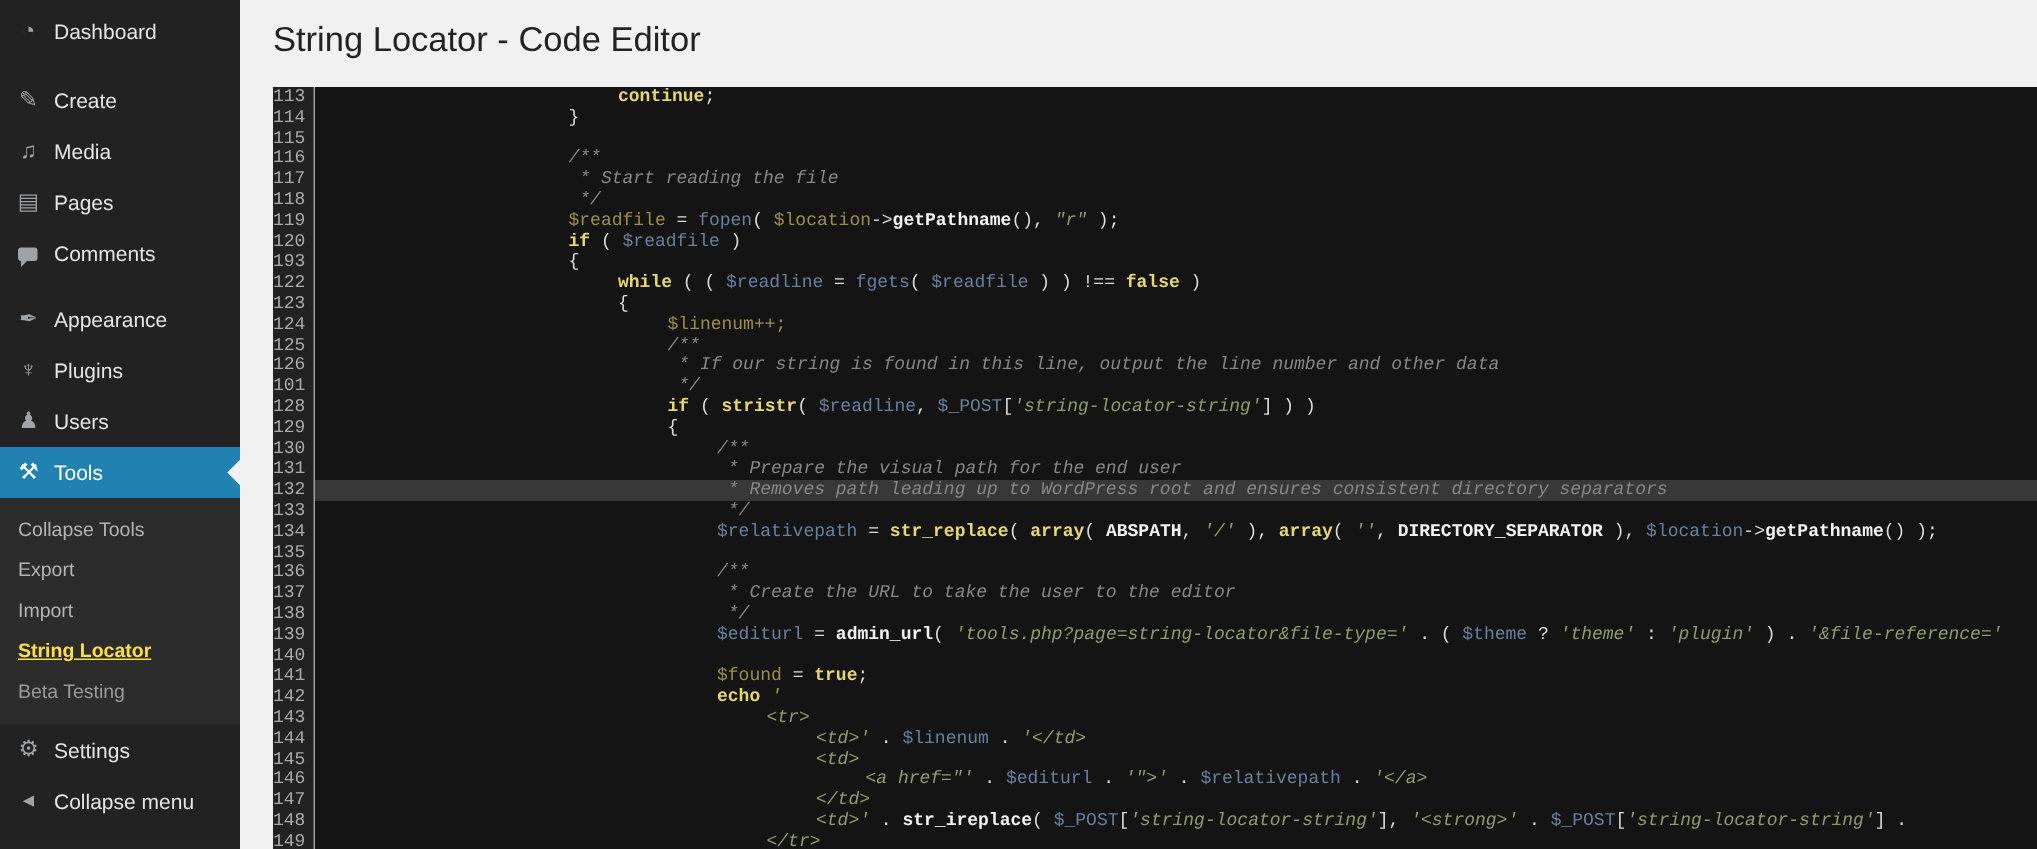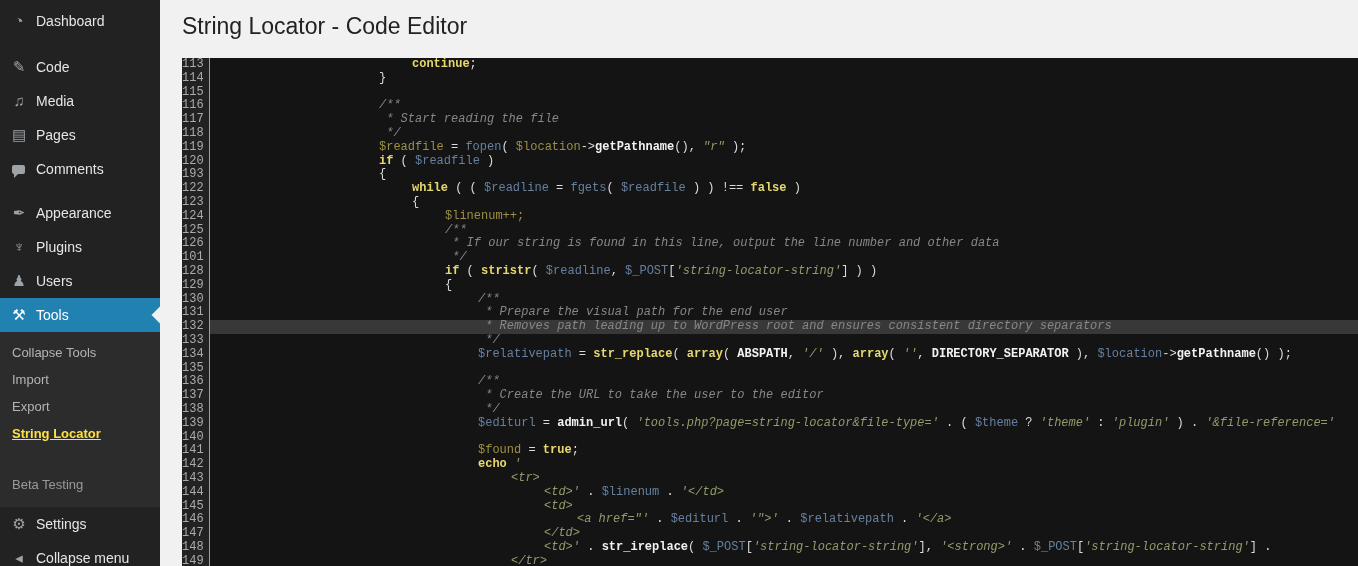--- a/index.html
+++ b/index.html
@@ -19,21 +19,21 @@
   .m-item.active::after{content:"";position:absolute;right:-6px;top:50%;width:12px;height:12px;
     background:#f1f1f1;transform:translateY(-50%) rotate(45deg);}
   
   .bubble{position:relative;width:13px;height:9px;background:#9ea3a8;border-radius:2px;
     margin-left:12px;margin-right:11px;flex:0 0 13px;}
   .bubble::after{content:"";position:absolute;left:2px;bottom:-4px;border:3px solid transparent;
     border-top-color:#9ea3a8;border-left-color:#9ea3a8;}
   .submenu{background:#2c2c2c;padding:7px 0 9px 0;}
   .s-item{height:27px;line-height:27px;padding-left:12px;font-size:13px;color:#b4b4b4;cursor:pointer;}
   .s-item.current{color:#fde047;font-weight:bold;text-decoration:underline;}
-  .s-item.dim{color:#9a9a9a;margin-top:24px;}
+  .s-item.dim{color:#9a9a9a;}
   
   .content{position:absolute;left:160px;top:0;right:0;bottom:0;background:#f1f1f1;border-radius:11px;}
   .page-title{margin:0;padding:13px 0 0 22px;font-size:23px;font-weight:400;color:#222;}
   
   .editor{position:absolute;left:22px;top:58px;right:0;bottom:0;display:flex;
     font-family:"Liberation Mono","DejaVu Sans Mono",monospace;font-size:12px;line-height:13.8px;}
   .gutter{width:28px;flex:0 0 28px;background:var(--gutter_bg);border-right:1px solid var(--gutter_border);
     color:var(--line_number_color);text-align:right;box-sizing:border-box;padding-right:19px;overflow:hidden;}
   .code{flex:1;background:var(--bg);overflow:hidden;white-space:pre;cursor:text;}
   .ln{height:13.8px;}
@@ -51,21 +51,21 @@
 <body>
 
 <div class="sidebar">
   <div class="menu">
     <div class="m-item">
       <span class="m-icon">◔</span>
       <span class="m-label">Dashboard</span>
     </div>
     <div class="m-item gap">
       <span class="m-icon">✎</span>
-      <span class="m-label">Code</span>
+      <span class="m-label">Create</span>
     </div>
     <div class="m-item">
       <span class="m-icon">♫</span>
       <span class="m-label">Media</span>
     </div>
     <div class="m-item">
       <span class="m-icon">▤</span>
       <span class="m-label">Pages</span>
     </div>
     <div class="m-item">
@@ -83,22 +83,22 @@
     <div class="m-item">
       <span class="m-icon">♟</span>
       <span class="m-label">Users</span>
     </div>
     <div class="m-item active">
       <span class="m-icon">⚒</span>
       <span class="m-label">Tools</span>
     </div>
     <div class="submenu">
       <div class="s-item">Collapse Tools</div>
+      <div class="s-item">Export</div>
       <div class="s-item">Import</div>
-      <div class="s-item">Export</div>
       <div class="s-item current">String Locator</div>
       <div class="s-item dim">Beta Testing</div>
     </div>
     <div class="m-item">
       <span class="m-icon">⚙</span>
       <span class="m-label">Settings</span>
     </div>
     <div class="m-item">
       <span class="m-icon">◂</span>
       <span class="m-label">Collapse menu</span>

